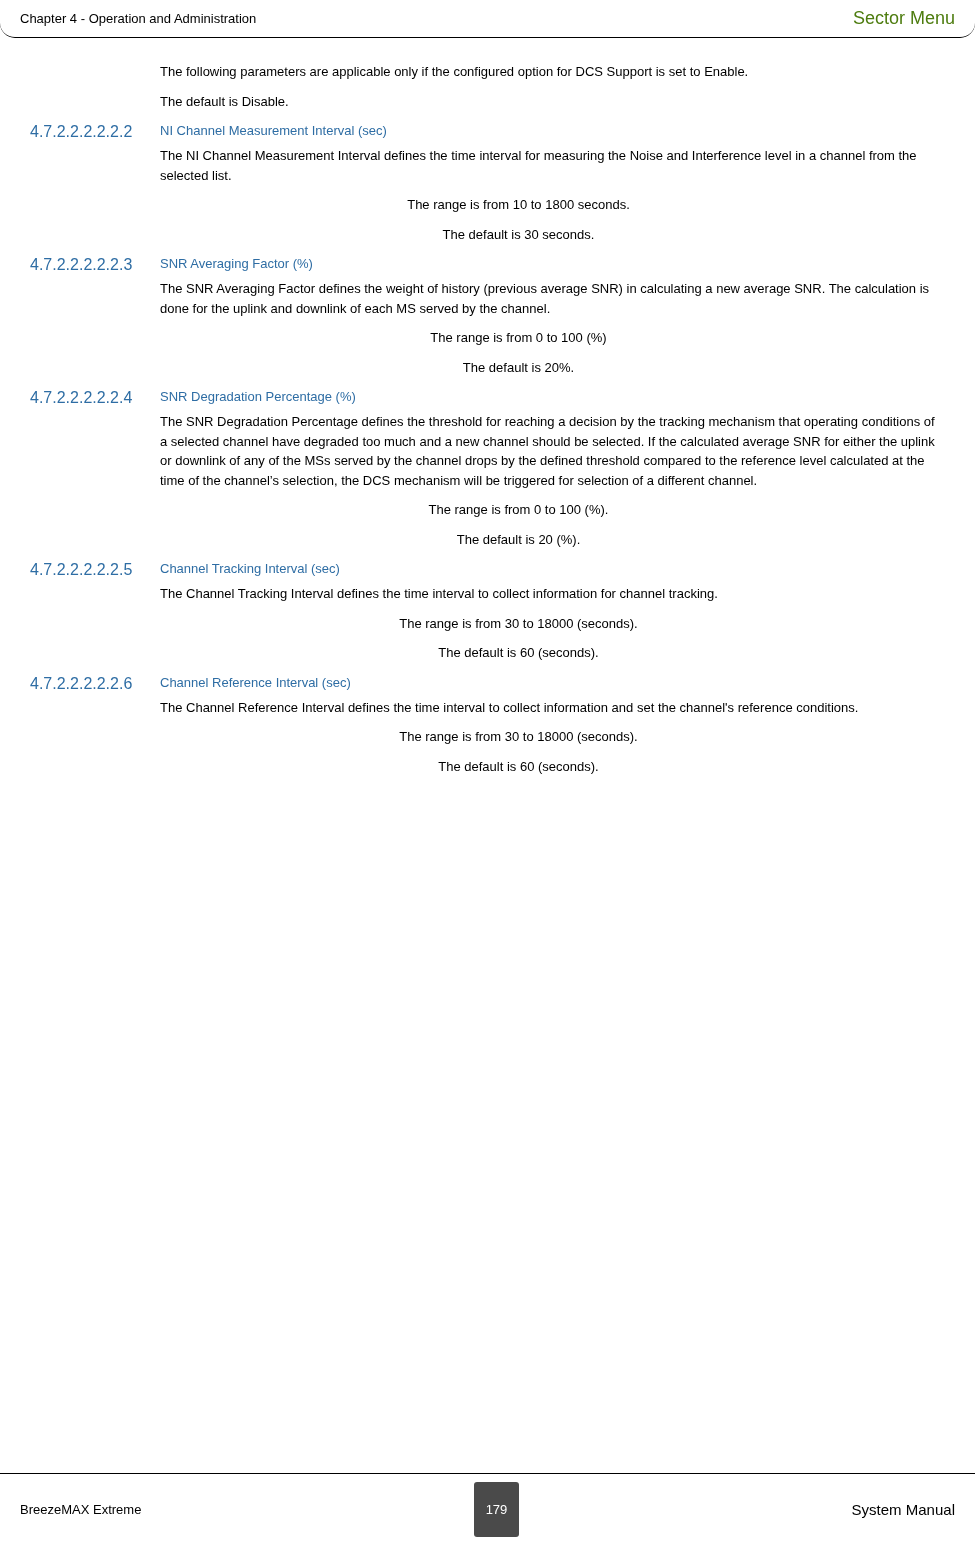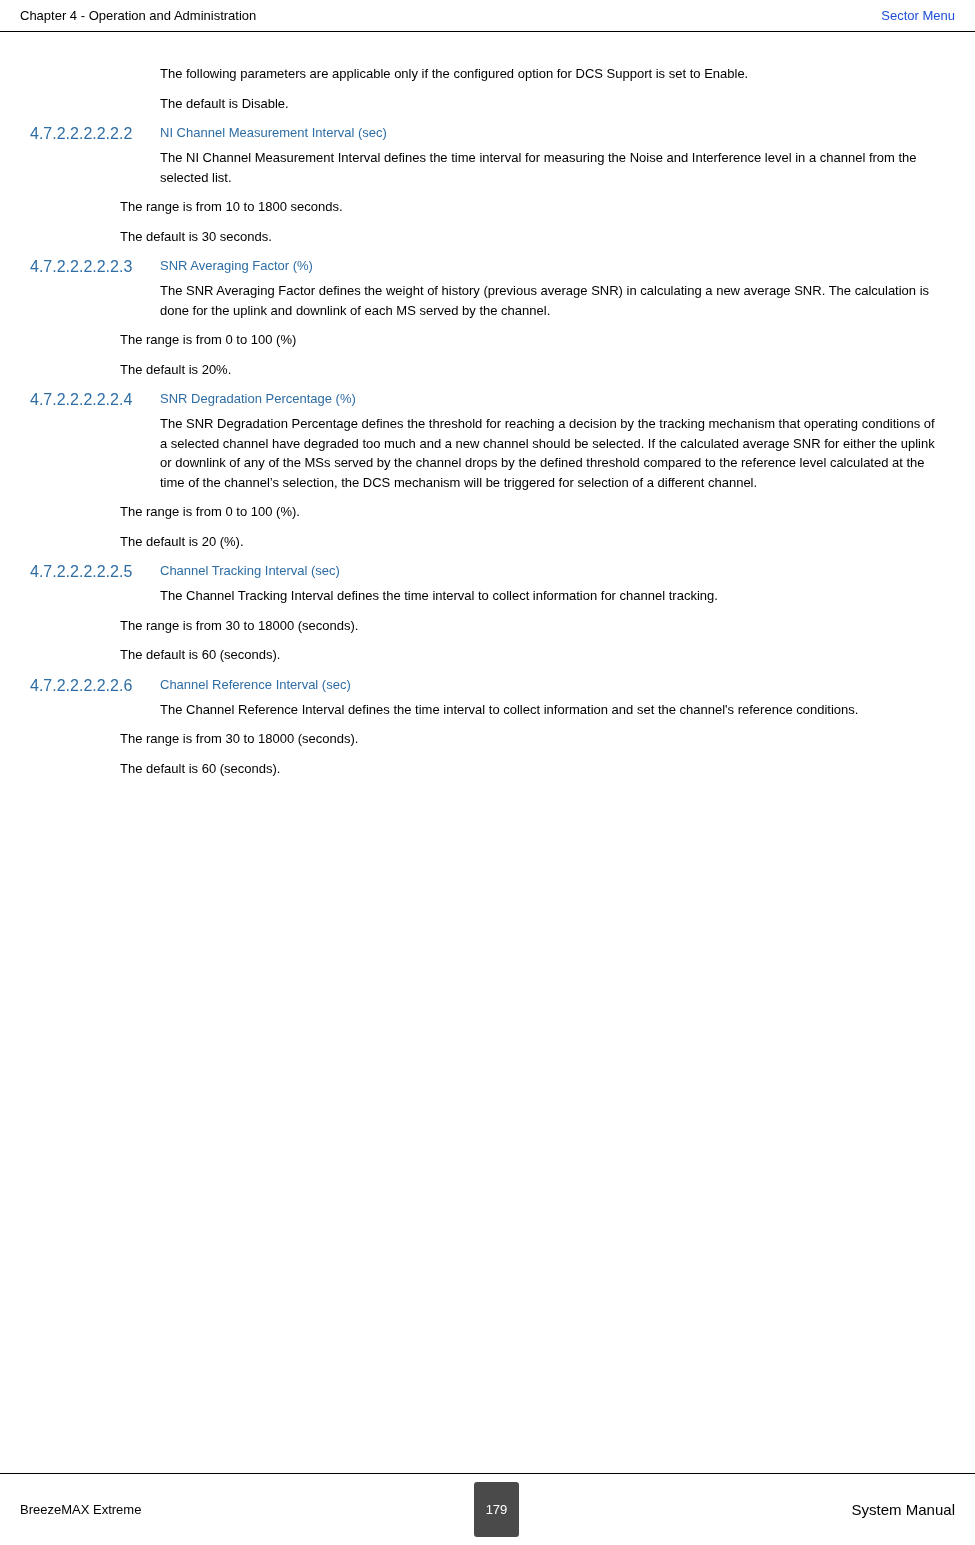--- a/index.html
+++ b/index.html
@@ -21,31 +21,32 @@
       position: relative;
     }
 
     
     .page-header {
       display: flex;
       justify-content: space-between;
       align-items: center;
       border-bottom: 1px solid #000;
       padding: 8px 20px;
-      margin-bottom: 12px;
+      margin-bottom: 4px;
+      border-radius: 15px;
     }
 
     .header-left {
       font-size: 13px;
       color: #000;
     }
 
     .header-right {
-      font-size: 13px;
-      color: #1d4ed8;
+      font-size: 18px;
+      color: #4d7c0f;
     }
 
     
     .content-area {
       padding: 20px 30px 60px 30px;
     }
 
     
     .section-entry {
       display: flex;
@@ -73,22 +74,23 @@
     }
 
     .body-text {
       font-size: 13px;
       color: #000;
       line-height: 1.5;
       margin-bottom: 10px;
     }
 
     .indent-block {
-      margin-left: 90px;
+      margin-left: 62px;
       margin-bottom: 0;
+      text-align: center;
     }
 
     .indent-block .body-text {
       margin-bottom: 10px;
     }
 
     
     .page-footer {
       position: absolute;
       bottom: 0;

